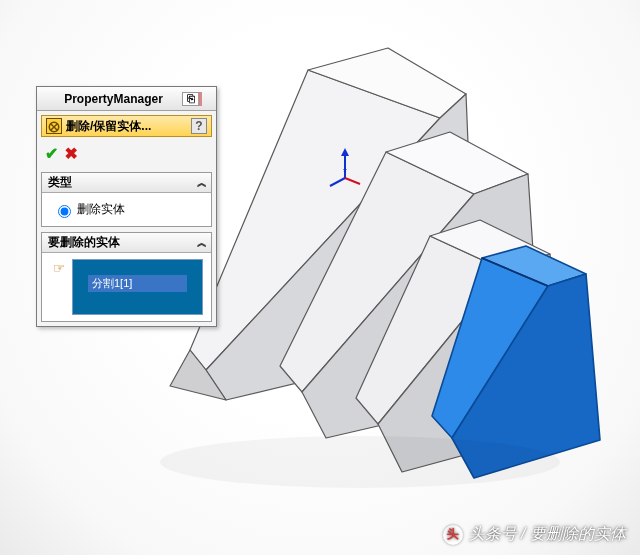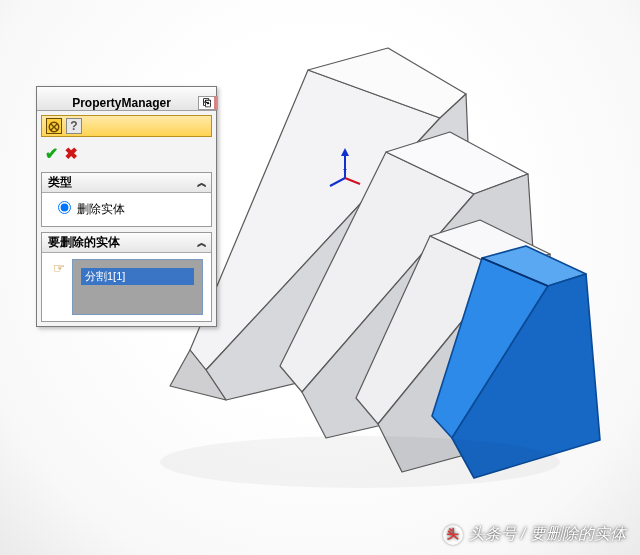--- a/index.html
+++ b/index.html
@@ -35,22 +35,22 @@
     width: 181px;
     background: #f4f4f4;
     border: 1px solid #7a7a7a;
     box-shadow: 2px 2px 4px rgba(0,0,0,.25);
   }
   .pm-titlebar {
     height: 24px;
     background: linear-gradient(#fdfdfd,#e4e4e4);
     border-bottom: 1px solid #a0a0a0;
     display: flex;
-    align-items: flex-end;
-    padding: 0 0 0 8px;
+    align-items: center;
+    padding: 0 16px 0 8px;
     font-weight: bold;
   }
   .pm-titlebar .title { flex: 1; text-align: center; }
   .pin-icon {
     width: 18px; height: 14px;
     display: inline-flex; align-items: center; justify-content: center;
     border: 1px solid #999; background: #fff; font-size: 10px;
     box-shadow: 2px 0 0 #d88, -1px 0 0 #d88 inset;
   }
 
@@ -96,34 +96,34 @@
     display: flex; align-items: center;
     padding: 0 6px;
     font-weight: bold;
     cursor: pointer;
   }
   .group-header .spacer { flex:1; }
   .chevrons { font-size:10px; line-height:8px; color:#444; letter-spacing:-2px; }
   .group-body { padding: 6px 8px; }
 
   .radio-row {
-    display:flex; align-items:flex-start; gap:6px; padding:2px 8px;
+    display:flex; align-items:flex-end; gap:6px; padding:2px 8px;
   }
   .radio-row input { margin:0; }
 
   .sel-row { display:flex; gap:4px; align-items:flex-start; }
   .sel-icon {
     width:18px; height:18px; display:inline-flex; align-items:center; justify-content:center;
     color:#c07000; font-size:14px;
   }
   .sel-list {
     flex:1; min-height:56px;
     border:1px solid #7a9ac0;
-    background:#a3a3a3;
-    padding:8px;
+    background:#0369a1;
+    padding:15px;
   }
   .sel-item {
     background:#3a74c4; color:#fff; padding:1px 4px; font-size:11px;
   }
 
   
   .triad {
     position:absolute; left:328px; top:148px;
     pointer-events:none;
   }
@@ -198,20 +198,21 @@
 
   <div class="pm-titlebar">
     <span class="title">PropertyManager</span>
     <span class="pin-icon">⎘</span>
   </div>
 
   <div class="pm-body">
 
     <div class="feature-header">
       <span class="feat-icon">⨂</span>
+      <span style="flex:1">删除/保留实体...</span>
       <span class="help-btn">?</span>
     </div>
 
     <div class="ok-cancel">
       <span class="ok-btn">✔</span>
       <span class="cancel-btn">✖</span>
     </div>
 
     <div class="group">
       <div class="group-header">

